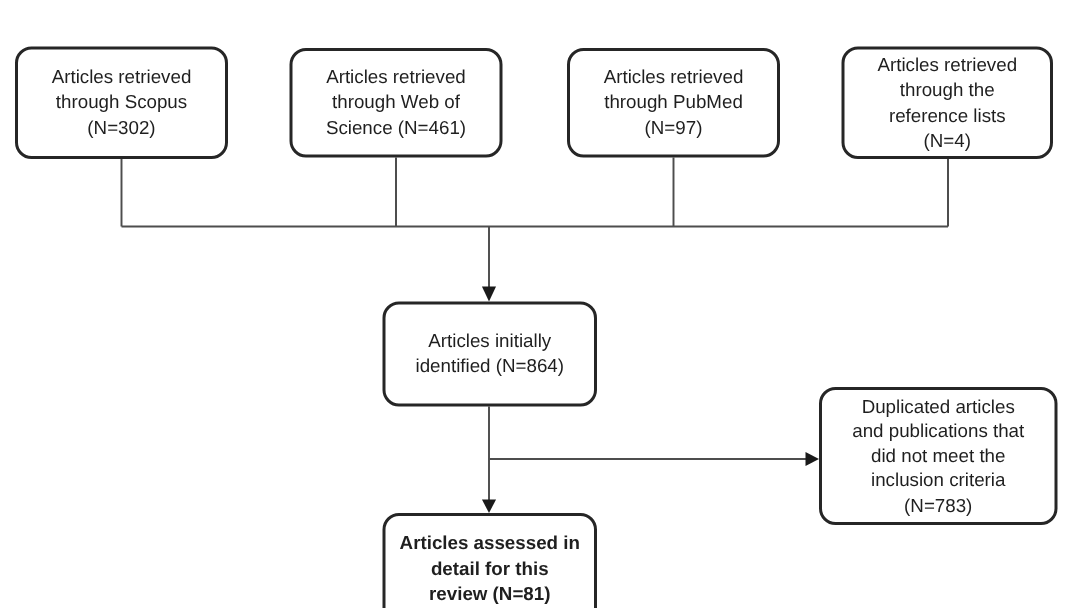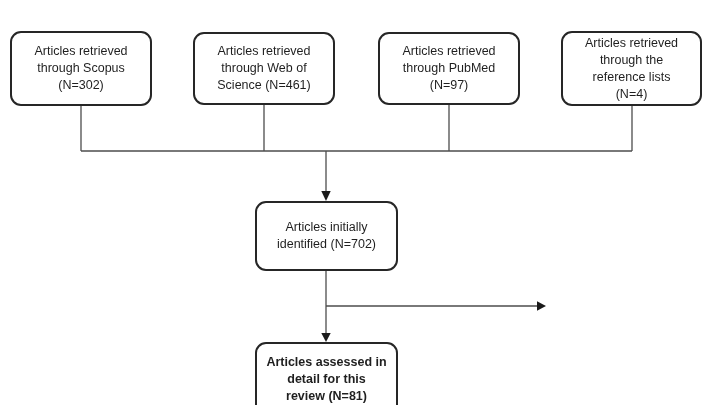--- a/index.html
+++ b/index.html
@@ -86,23 +86,30 @@
 
   <div class="node node-reflists">
     <span class="label">Articles retrieved
 through the
 reference lists
 (N=4)</span>
   </div>
 
   <div class="node node-initial">
     <span class="label">Articles initially
-identified (N=702)</span>
+identified (N=864)</span>
   </div>
 
+  <div class="node node-right">
+    <span class="label">Duplicated articles
+and publications that
+did not meet the
+inclusion criteria
+(N=783)</span>
+  </div>
 
   <div class="node node-assessed">
     <span class="label">Articles assessed in
 detail for this
 review (N=81)</span>
   </div>
 
 </div>
 
 </body></html>

